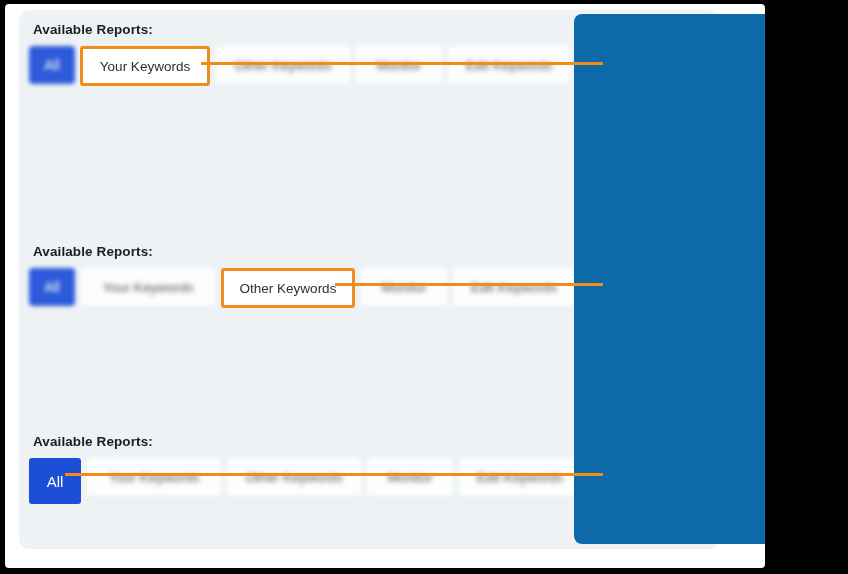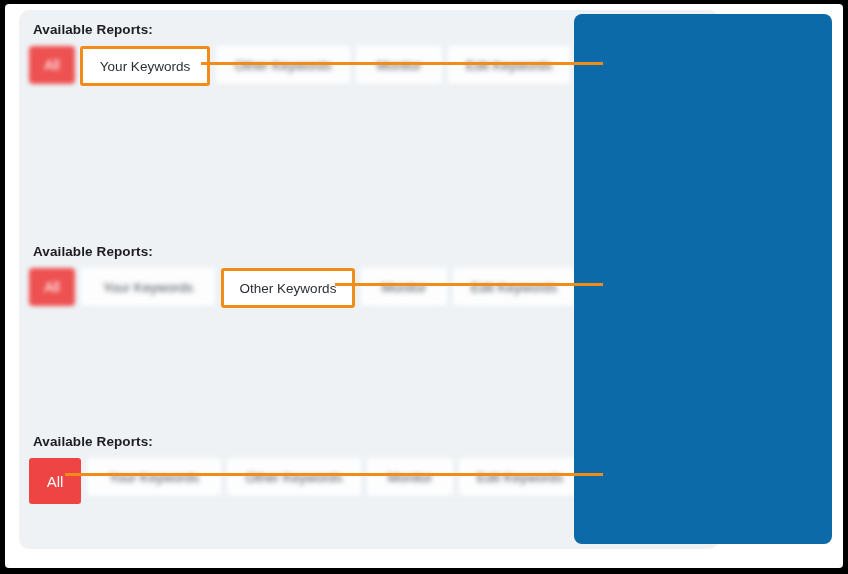--- a/index.html
+++ b/index.html
@@ -21,21 +21,21 @@
     height: 574px;
     background: #000000;
     box-sizing: border-box;
   }
 
   
   #page {
     position: absolute;
     left: 5px;
     top: 4px;
-    width: 838px;
+    width: 760px;
     height: 564px;
     background: #ffffff;
     border-radius: 4px;
     overflow: hidden;
   }
 
   
   #app-card {
     position: absolute;
     left: 14px;
@@ -73,21 +73,21 @@
     top: 32px;
     height: 40px;
     display: flex;
     align-items: flex-start;
   }
 
   
   .tab-all {
     width: 46px;
     height: 38px;
-    background: #ef4444;
+    background: #1d4ed8;
     border-radius: 4px;
     color: #ffffff;
     font-size: 14px;
     display: flex;
     align-items: center;
     justify-content: center;
     flex: none;
     box-sizing: border-box;
   }
   .tab-all.sharp { border-radius: 3px; }

